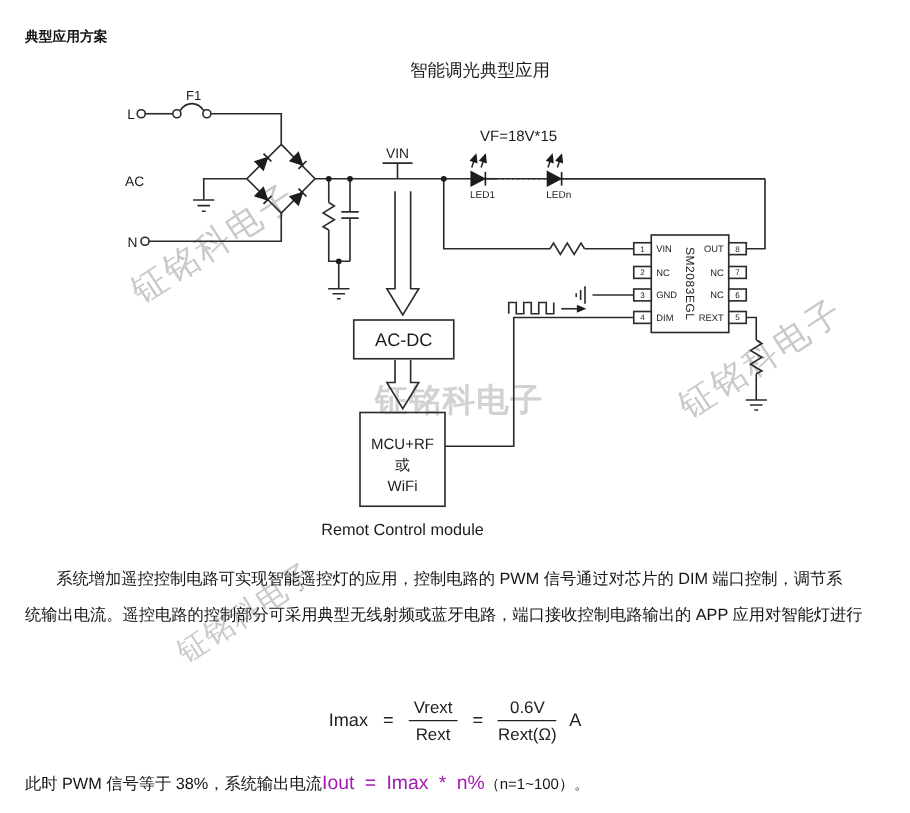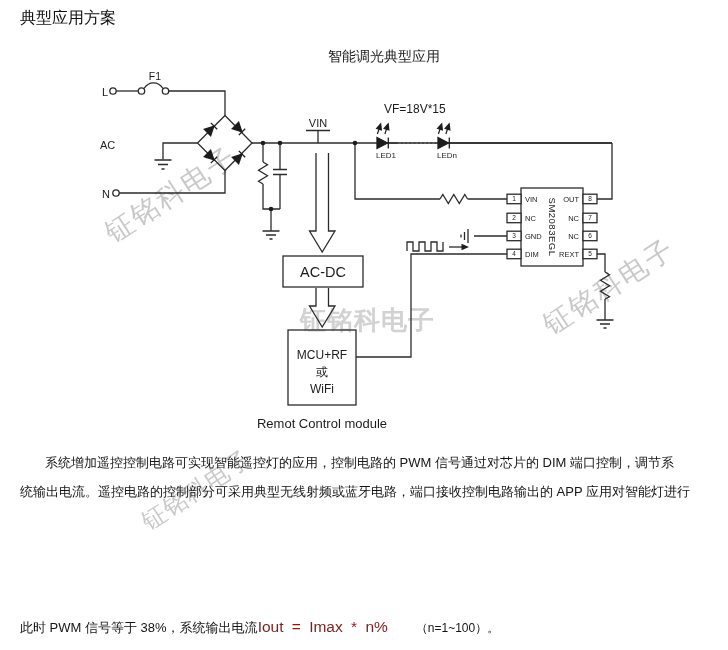--- a/index.html
+++ b/index.html
@@ -5,37 +5,37 @@
   html,body{margin:0;padding:0;background:#fff;}
   .page{position:relative;width:728px;height:650px;background:#ffffff;
         font-family:"Liberation Sans",sans-serif;color:#111;overflow:hidden;}
   .wm{position:absolute;color:#c9c9c9;white-space:nowrap;z-index:0;
       font-family:"Liberation Sans",sans-serif;}
   .wm-rot{transform:rotate(-33deg);}
   #wm1{left:96px;top:176px;font-size:28px;letter-spacing:2px;}
   #wm2{left:534px;top:268px;font-size:28px;letter-spacing:2px;}
   #wm3{left:300px;top:303px;font-size:26px;font-weight:bold;color:#d2d2d2;letter-spacing:1px;}
   #wm4{left:134px;top:474px;font-size:24px;letter-spacing:1px;}
-  .title{position:absolute;left:20px;top:8px;font-size:16px;font-weight:normal;z-index:2;}
+  .title{position:absolute;left:20px;top:22px;font-size:11px;font-weight:bold;z-index:2;}
   svg.circ{position:absolute;left:0;top:0;z-index:1;}
   .para{position:absolute;left:20px;right:16px;z-index:2;font-size:13px;line-height:29px;color:#151515;}
   #p1{top:448px;}
   #p1 .l1{text-indent:25px;}
   #p2{top:537px;text-indent:27px;}
   .formula{position:absolute;left:0;right:0;top:558px;text-align:center;z-index:2;
            font-size:14.5px;color:#222;}
   .formula>span{display:inline-block;vertical-align:middle;}
   .frac{display:inline-block;vertical-align:middle;text-align:center;font-size:13.5px;}
   .frac .num{display:block;padding:0 4px 3px;border-bottom:1.5px solid #222;}
   .frac .den{display:block;padding-top:3px;}
   .feq{margin:0 8px;}
   .funit{margin-left:6px;}
   #p3{top:616px;line-height:22px;}
-  #p3 .big{font-size:15.5px;word-spacing:4px;color:#7f1d1d;}
-  #p3 .suffix{font-size:12px;margin-left:28px;}
+  #p3 .big{font-size:15.5px;word-spacing:4px;color:#a21caf;}
+  #p3 .suffix{font-size:12px;}
   text{fill:#1c1c1c;font-family:"Liberation Sans",sans-serif;}
 </style>
 </head>
 <body>
 
 <div class="page">
 
   <div id="wm1" class="wm wm-rot">钲铭科电子</div>
   <div id="wm2" class="wm wm-rot">钲铭科电子</div>
   <div id="wm3" class="wm">钲铭科电子</div>
@@ -201,18 +201,32 @@
       <text x="579" y="256.8" text-anchor="end">REXT</text>
     </g>
   </svg>
 
   <div id="p1" class="para">
     <div class="l1">系统增加遥控控制电路可实现智能遥控灯的应用，控制电路的 PWM 信号通过对芯片的 DIM 端口控制，调节系</div>
     <div>统输出电流。遥控电路的控制部分可采用典型无线射频或蓝牙电路，端口接收控制电路输出的 APP 应用对智能灯进行</div>
   </div>
 
 
+  <div class="formula">
+    <span>Imax</span>
+    <span class="feq">=</span>
+    <span class="frac">
+      <span class="num">Vrext</span>
+      <span class="den">Rext</span>
+    </span>
+    <span class="feq">=</span>
+    <span class="frac">
+      <span class="num">0.6V</span>
+      <span class="den">Rext(Ω)</span>
+    </span>
+    <span class="funit">A</span>
+  </div>
 
   <div id="p3" class="para">
     <span>此时 PWM 信号等于 38%，系统输出电流</span><span class="big">Iout = Imax * n%</span><span class="suffix">（n=1~100）。</span>
   </div>
 
 </div>
 
 </body></html>

